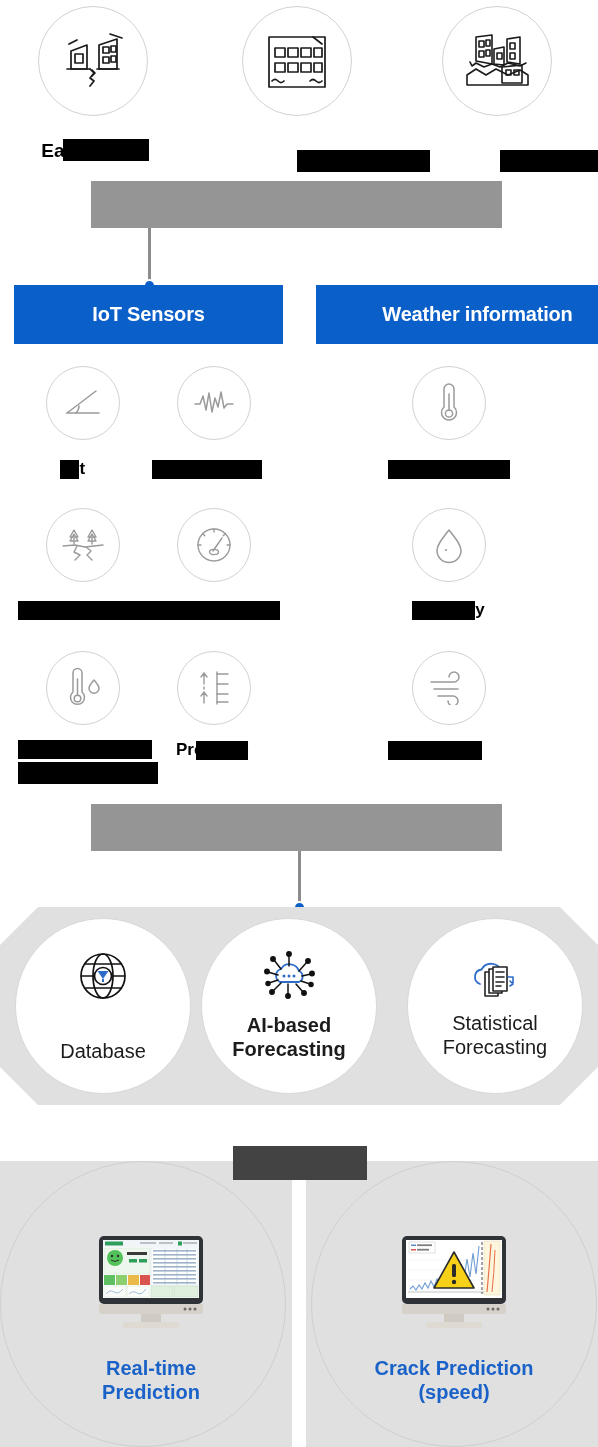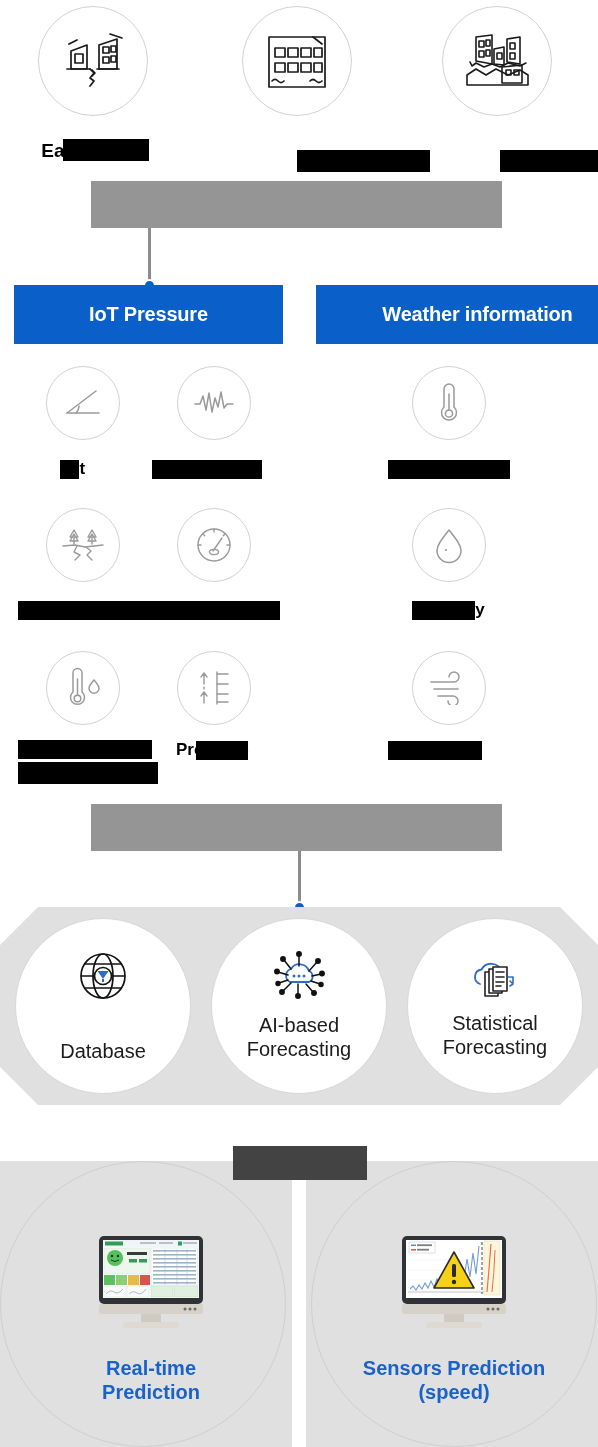--- a/index.html
+++ b/index.html
@@ -70,21 +70,21 @@
   .notch { position: absolute; width: 38px; height: 38px; background: #ffffff; }
   .notch-tl { left: 0; top: 0; clip-path: polygon(0 0, 100% 0, 0 100%); }
   .notch-tr { right: 0; top: 0; clip-path: polygon(100% 0, 100% 100%, 0 0); }
   .notch-bl { left: 0; bottom: 0; clip-path: polygon(0 0, 0 100%, 100% 100%); }
   .notch-br { right: 0; bottom: 0; clip-path: polygon(100% 0, 100% 100%, 0 100%); }
   .analytics-circle {
     position: absolute; width: 176px; height: 176px; top: 11px;
     border-radius: 50%; background: #ffffff; border: 1px solid #d8d8d8;
     display: flex; flex-direction: column; align-items: center; justify-content: center;
   }
-  .ac1 { left: 15px; gap: 28px; } .ac2 { left: 211px; } .ac3 { left: 407px; align-items: center; }
+  .ac1 { left: 15px; gap: 28px; } .ac2 { left: 201px; font-weight: bold; } .ac3 { left: 407px; align-items: center; }
   .analytics-label {
     font-size: 20px; color: #1c1c1c; text-align: center;
     line-height: 1.18; margin-top: 8px;
   }
 
   
   #output-panel {
     position: absolute; left: 0; top: 1161px; width: 598px; height: 286px;
     background: #e0e0e0;
   }
@@ -187,21 +187,21 @@
       <span></span>
       <span class="redact" style="position:absolute;left:0;top:-1px;width:194px;height:22px;"></span>
     </span>
   </div>
 
   <div class="gray-bar bar-top"></div>
   <div class="connector conn-top"></div>
   <div class="node-dot dot-top"></div>
 
   <div class="blue-box bb-left">
-    <span>IoT Pressure</span>
+    <span>IoT Sensors</span>
   </div>
   <div class="blue-box bb-right">
     <span>Weather information</span>
   </div>
 
   <div class="circle-outline sensor-circle" style="left:46px;top:366px;">
     <span>
       <svg width="40" height="34" viewBox="0 0 40 34" fill="none" stroke="#9a9a9a" stroke-width="1.5" stroke-linecap="round" stroke-linejoin="round">
         <path d="M4 27 L36 27"></path>
           <path d="M4 27 L33 5"></path>
@@ -538,18 +538,18 @@
         <circle cx="66" cy="48" r="2.2" fill="#2b2b2b"></circle>
         <rect x="14" y="70" width="104" height="10" rx="2" fill="#d6d2c9"></rect>
         <circle cx="100" cy="75" r="1.5" fill="#6e6a63"></circle>
           <circle cx="105" cy="75" r="1.5" fill="#6e6a63"></circle>
           <circle cx="110" cy="75" r="1.5" fill="#6e6a63"></circle>
         <rect x="56" y="80" width="20" height="8" fill="#cfcbc2"></rect>
         <rect x="38" y="88" width="56" height="6" rx="2.5" fill="#dedad1"></rect>
       </svg>
     </div>
     <div class="output-label" style="margin-top:22px;">
-      <div>Sensors Prediction</div>
+      <div>Crack Prediction</div>
       <div>(speed)</div>
     </div>
   </div>
 
 </div>
 
 </body></html>

